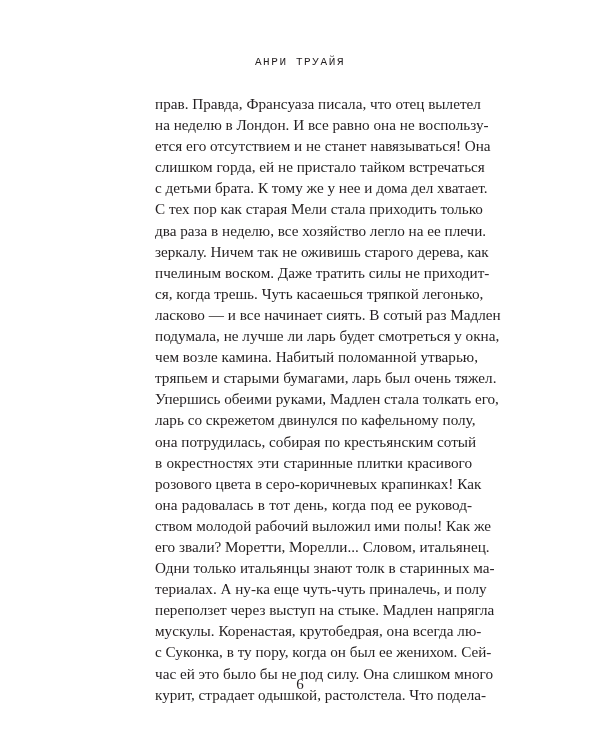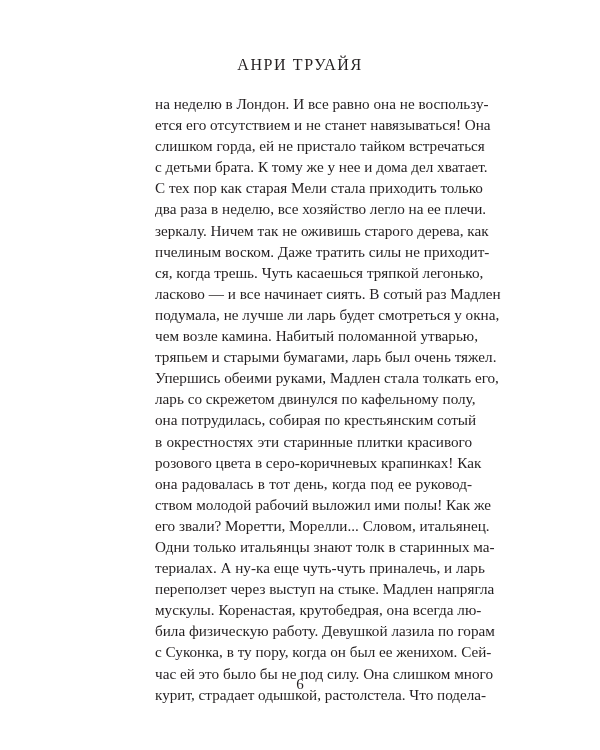--- a/index.html
+++ b/index.html
@@ -8,22 +8,22 @@
     background: #ffffff;
     position: relative;
     overflow: hidden;
     font-family: "DejaVu Serif", "Liberation Serif", serif;
     color: #231f20;
   }
   .running-head {
     position: absolute;
     top: 56px; left: 0; width: 600px;
     text-align: center;
-    font-family: Liberation Serif, serif;
-    font-size: 16px;
+    font-family: Liberation Mono, monospace;
+    font-size: 11px;
     letter-spacing: 1.6px;
   }
   .text-block {
     position: absolute;
     top: 93px; left: 155px; width: 317px;
     font-family: "Liberation Serif", serif;
     font-size: 15.2px;
     line-height: 21.1px;
   }
   .line {
@@ -42,20 +42,21 @@
     font-family: "Liberation Serif", serif;
     font-size: 15px;
   }
 </style>
 </head>
 <body>
 
 <div class="running-head">АНРИ ТРУАЙЯ</div>
 
 <div class="text-block">
+  <span class="line">прав. Правда, Франсуаза писала, что отец вылетел</span>
   <span class="line">на неделю в Лондон. И все равно она не воспользу-</span>
   <span class="line">ется его отсутствием и не станет навязываться! Она</span>
   <span class="line">слишком горда, ей не пристало тайком встречаться</span>
   <span class="line">с детьми брата. К тому же у нее и дома дел хватает.</span>
   <span class="line">С тех пор как старая Мели стала приходить только</span>
   <span class="line last">два раза в неделю, все хозяйство легло на ее плечи.</span>
   <span class="line">зеркалу. Ничем так не оживишь старого дерева, как</span>
   <span class="line">пчелиным воском. Даже тратить силы не приходит-</span>
   <span class="line">ся, когда трешь. Чуть касаешься тряпкой легонько,</span>
   <span class="line">ласково — и все начинает сиять. В сотый раз Мадлен</span>
@@ -64,22 +65,21 @@
   <span class="line">тряпьем и старыми бумагами, ларь был очень тяжел.</span>
   <span class="line">Упершись обеими руками, Мадлен стала толкать его,</span>
   <span class="line">ларь со скрежетом двинулся по кафельному полу,</span>
   <span class="line">она потрудилась, собирая по крестьянским сотый</span>
   <span class="line">в окрестностях эти старинные плитки красивого</span>
   <span class="line">розового цвета в серо-коричневых крапинках! Как</span>
   <span class="line">она радовалась в тот день, когда под ее руковод-</span>
   <span class="line">ством молодой рабочий выложил ими полы! Как же</span>
   <span class="line">его звали? Моретти, Морелли... Словом, итальянец.</span>
   <span class="line">Одни только итальянцы знают толк в старинных ма-</span>
-  <span class="line">териалах. А ну-ка еще чуть-чуть приналечь, и ларь</span>
+  <span class="line">териалах. А ну-ка еще чуть-чуть приналечь, и полу</span>
   <span class="line">переползет через выступ на стыке. Мадлен напрягла</span>
   <span class="line">мускулы. Коренастая, крутобедрая, она всегда лю-</span>
-  <span class="line">била физическую работу. Девушкой лазила по горам</span>
   <span class="line">с Суконка, в ту пору, когда он был ее женихом. Сей-</span>
   <span class="line">час ей это было бы не под силу. Она слишком много</span>
   <span class="line">курит, страдает одышкой, растолстела. Что подела-</span>
 </div>
 
 <div class="page-number">6</div>
 
 </body></html>

